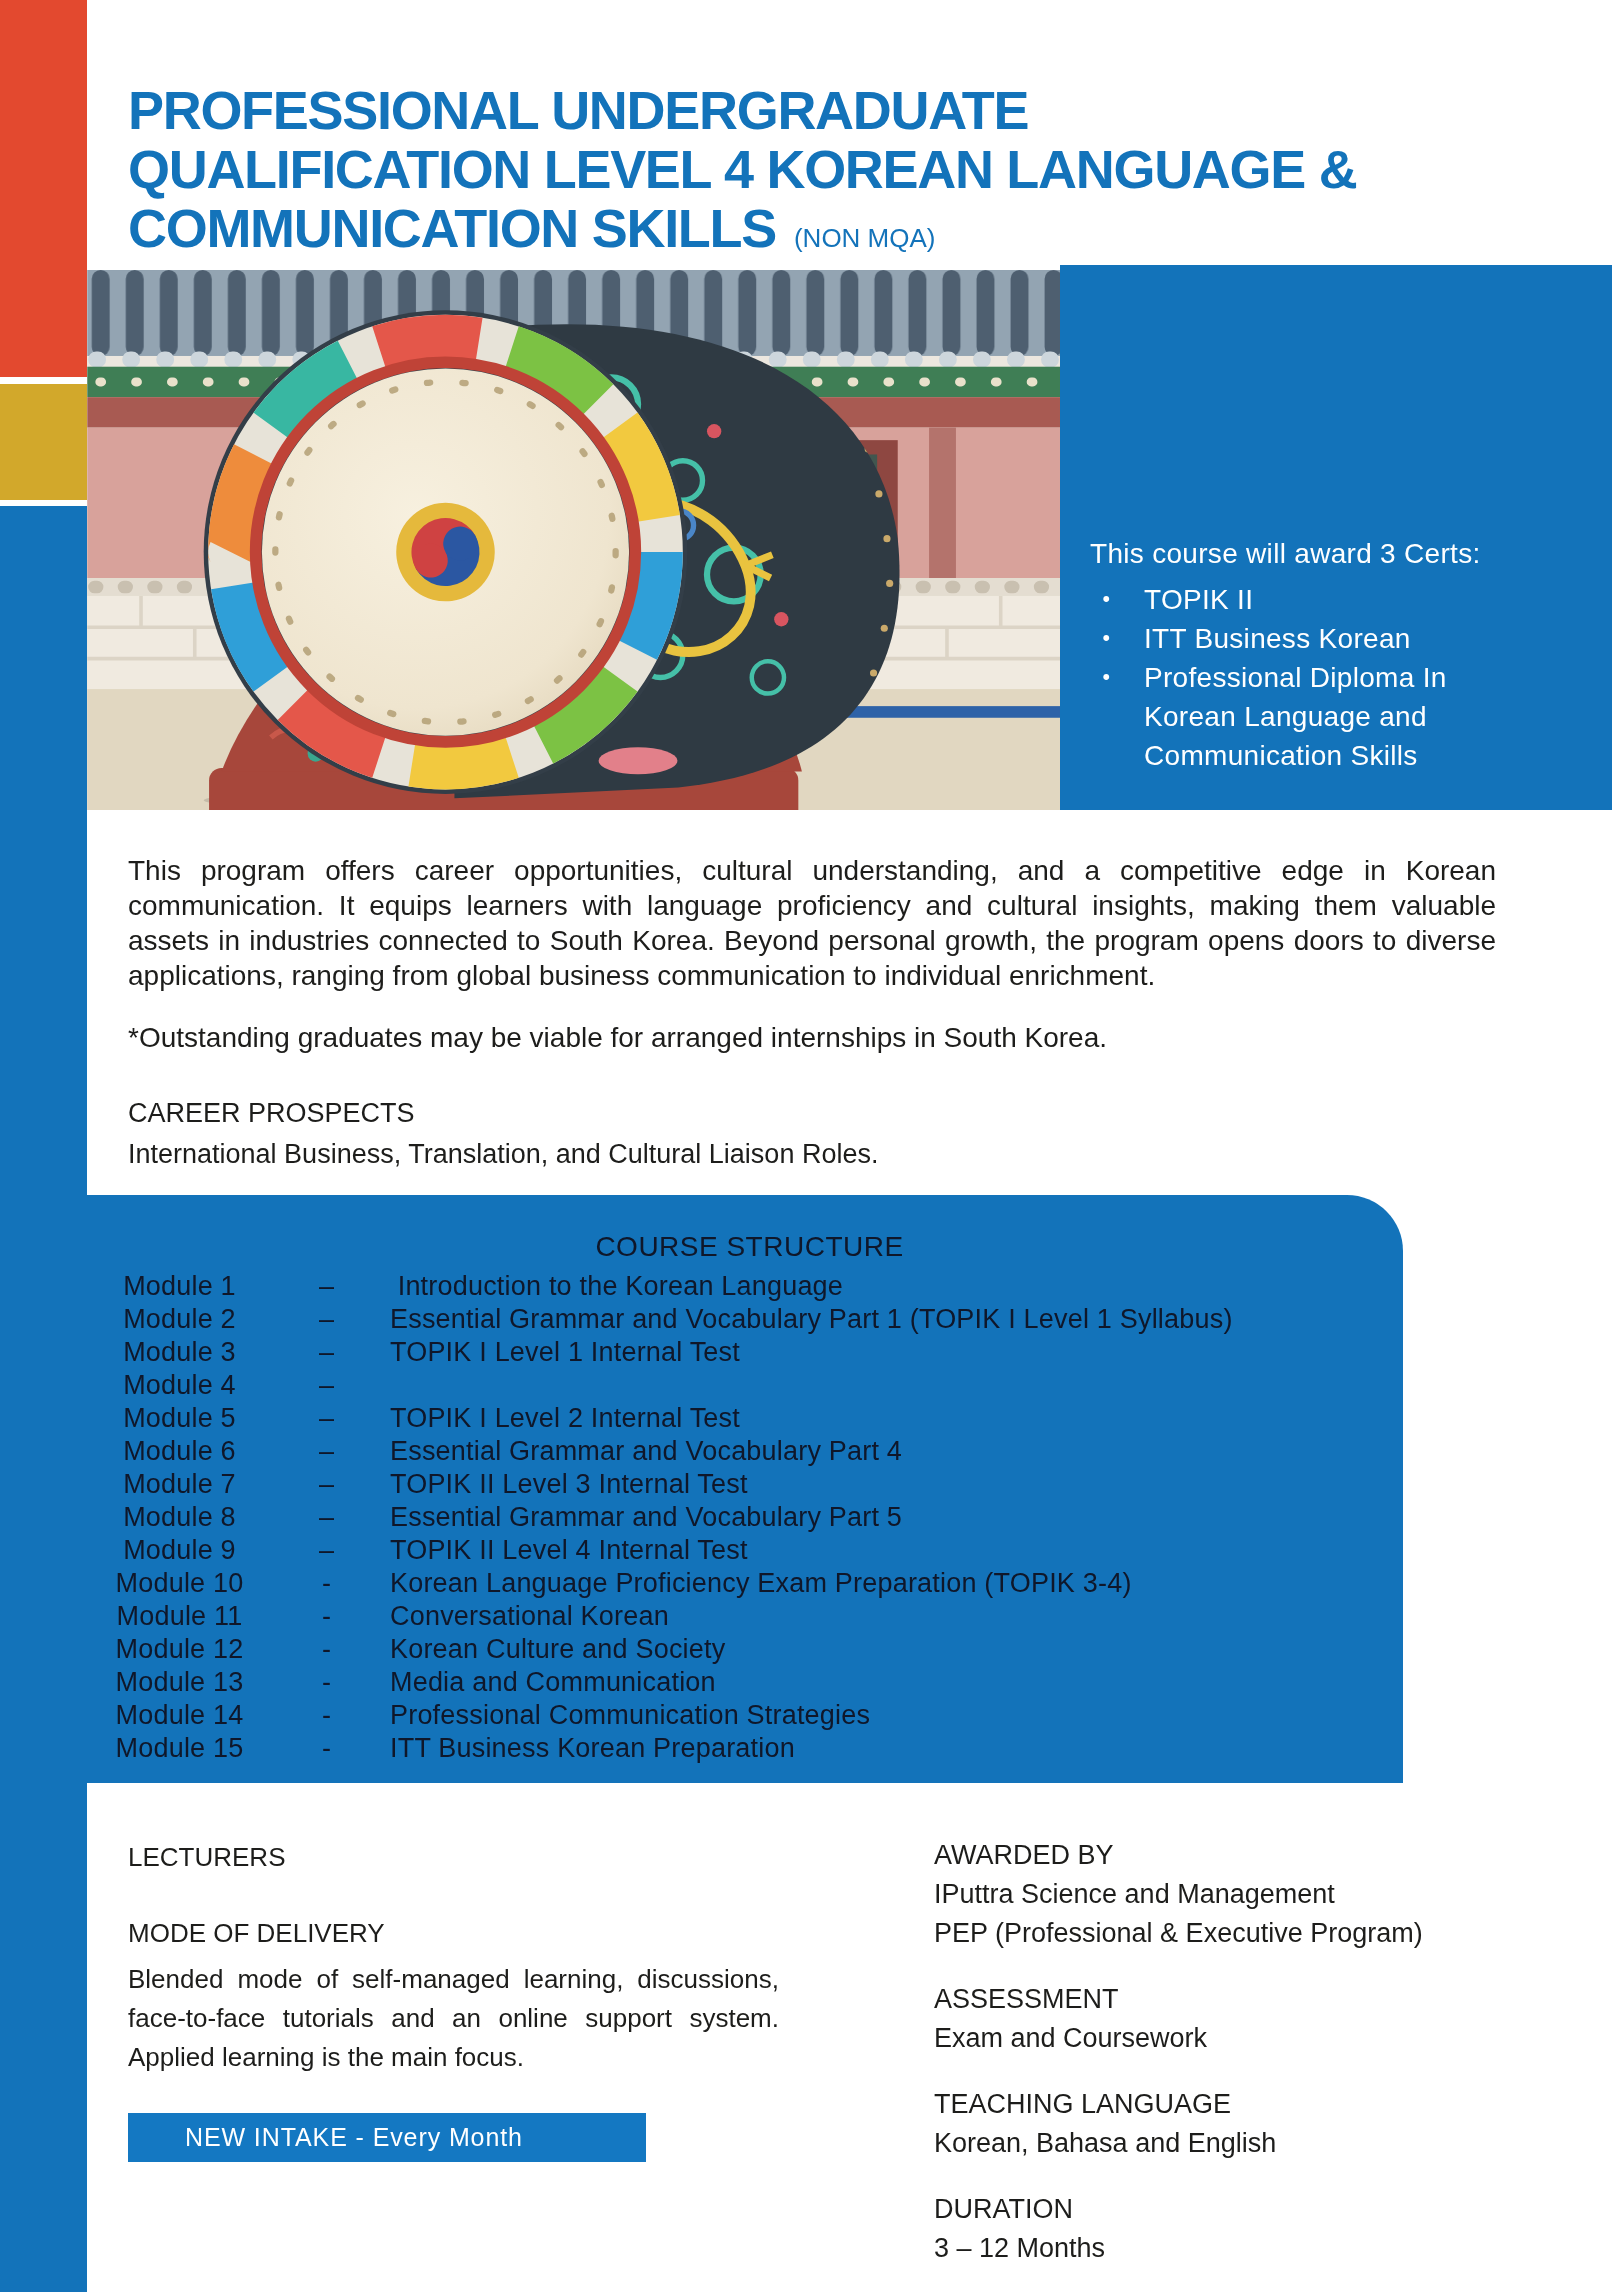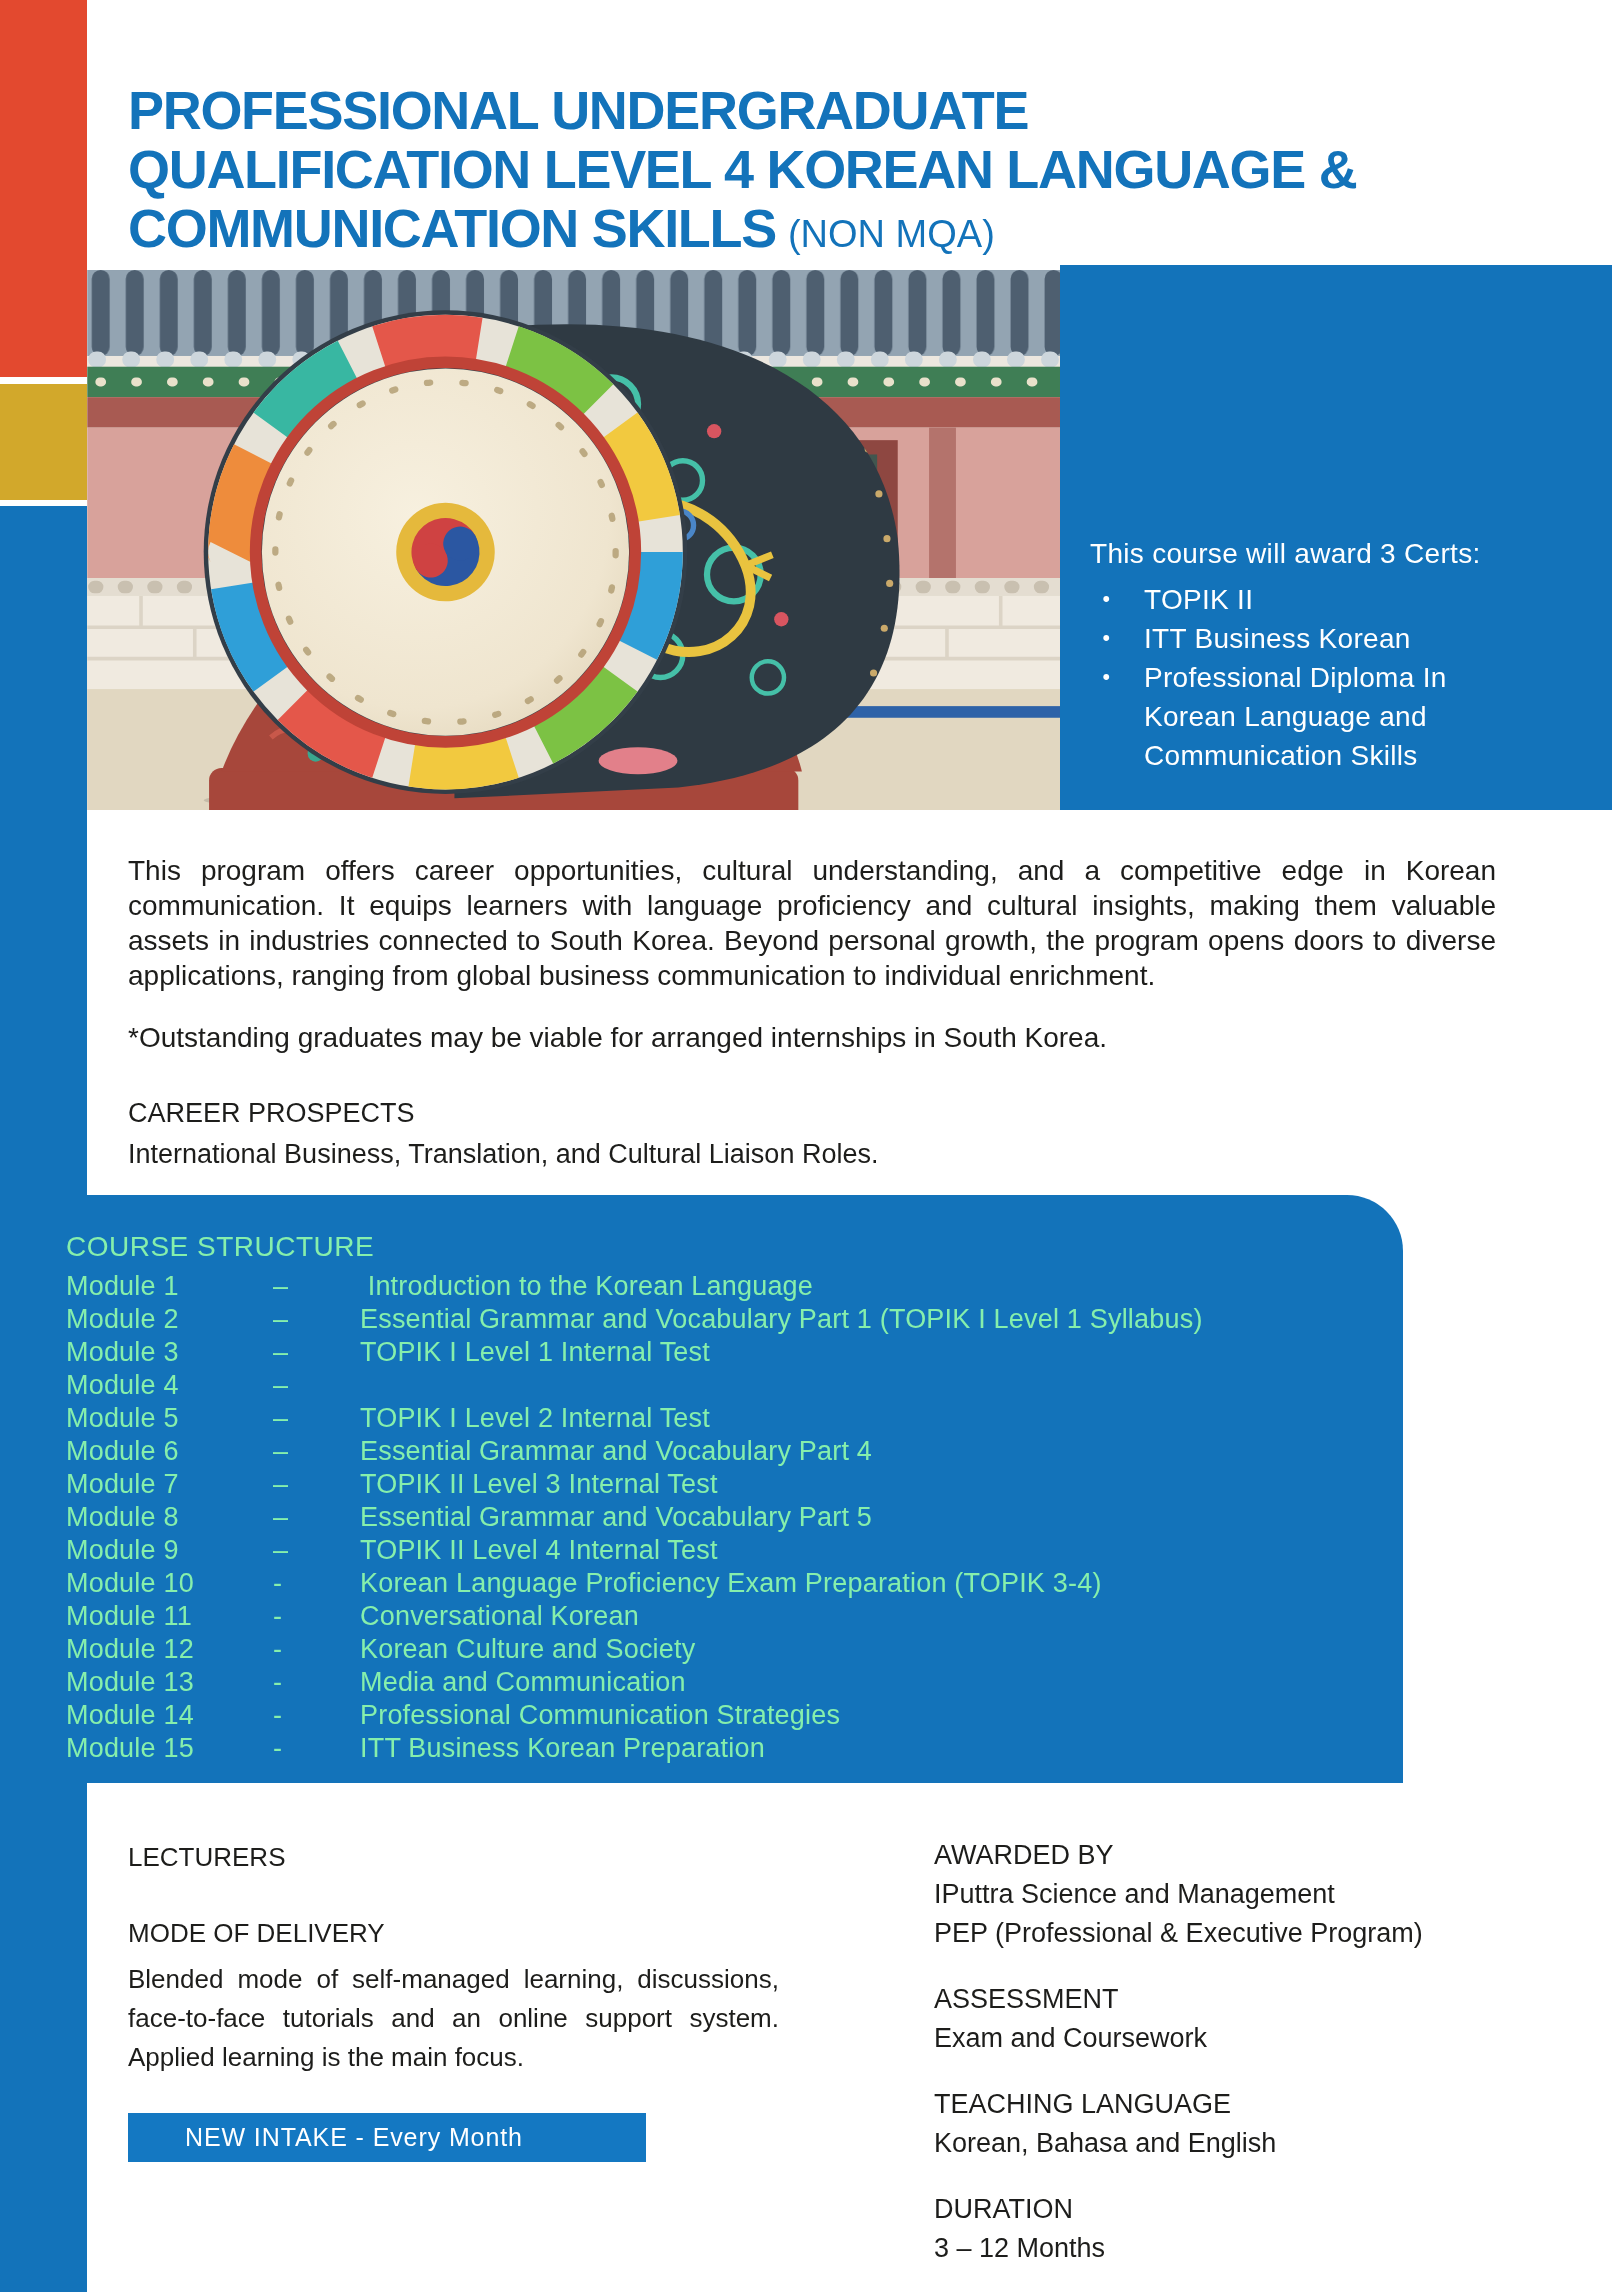--- a/index.html
+++ b/index.html
@@ -19,21 +19,21 @@
   .bar{position:absolute;left:0;width:87px;}
   .bar-red{top:0;height:377px;background:var(--red);}
   .bar-yellow{top:384px;height:116px;background:var(--yellow);}
   .bar-blue{top:506px;height:1787px;background:var(--blue);}
 
   
   .title-block{
     position:absolute;left:128px;top:81px;color:var(--blue);
     font-weight:bold;font-size:54px;line-height:59px;letter-spacing:-1.3px;
   }
-  .title-suffix{font-size:38px;font-weight:normal;letter-spacing:0;margin-left:12px;}
+  .title-suffix{font-size:26px;font-weight:normal;letter-spacing:0;margin-left:18px;}
 
   
   .photo{position:absolute;left:87px;top:270px;width:974px;height:540px;overflow:hidden;background:#ece7df;}
 
   
   .award-box{
     position:absolute;left:1060px;top:265px;width:552px;height:545px;
     background:var(--blue);color:#fff;padding:269px 32px 0 30px;
     font-size:28px;line-height:39px;letter-spacing:0.3px;
   }
@@ -47,22 +47,23 @@
   .intro-para{text-align:justify;margin:0;}
   .intro-note{margin:27px 0 0;}
 
   
   .career{position:absolute;left:128px;top:1093px;font-size:27px;line-height:41px;}
   .career p{margin:0;}
 
   
   .course-box{
     position:absolute;left:0;top:1195px;width:1403px;height:588px;
-    background:var(--blue);border-top-right-radius:56px;color:#86efac;
-    padding:36px 0 0 66px;
+    background:var(--blue);border-top-right-radius:56px;color:#0f172a;
+    padding:36px 0 0 96px;
+    text-align:center;
   }
   .course-heading{font-size:28px;letter-spacing:0.5px;margin-bottom:7.2px;}
   .mod-row{display:flex;font-size:27px;line-height:33px;letter-spacing:0.2px;gap:40px;}
   .mod-num{width:167px;flex:none;}
   .mod-dash{width:47px;flex:none;}
   .mod-title{white-space:pre-wrap;}
 
   
   .col-left{position:absolute;left:128px;top:1838px;width:651px;font-size:26px;line-height:39px;}
   .col-left .sec-heading{margin:0 0 7.2px;}

